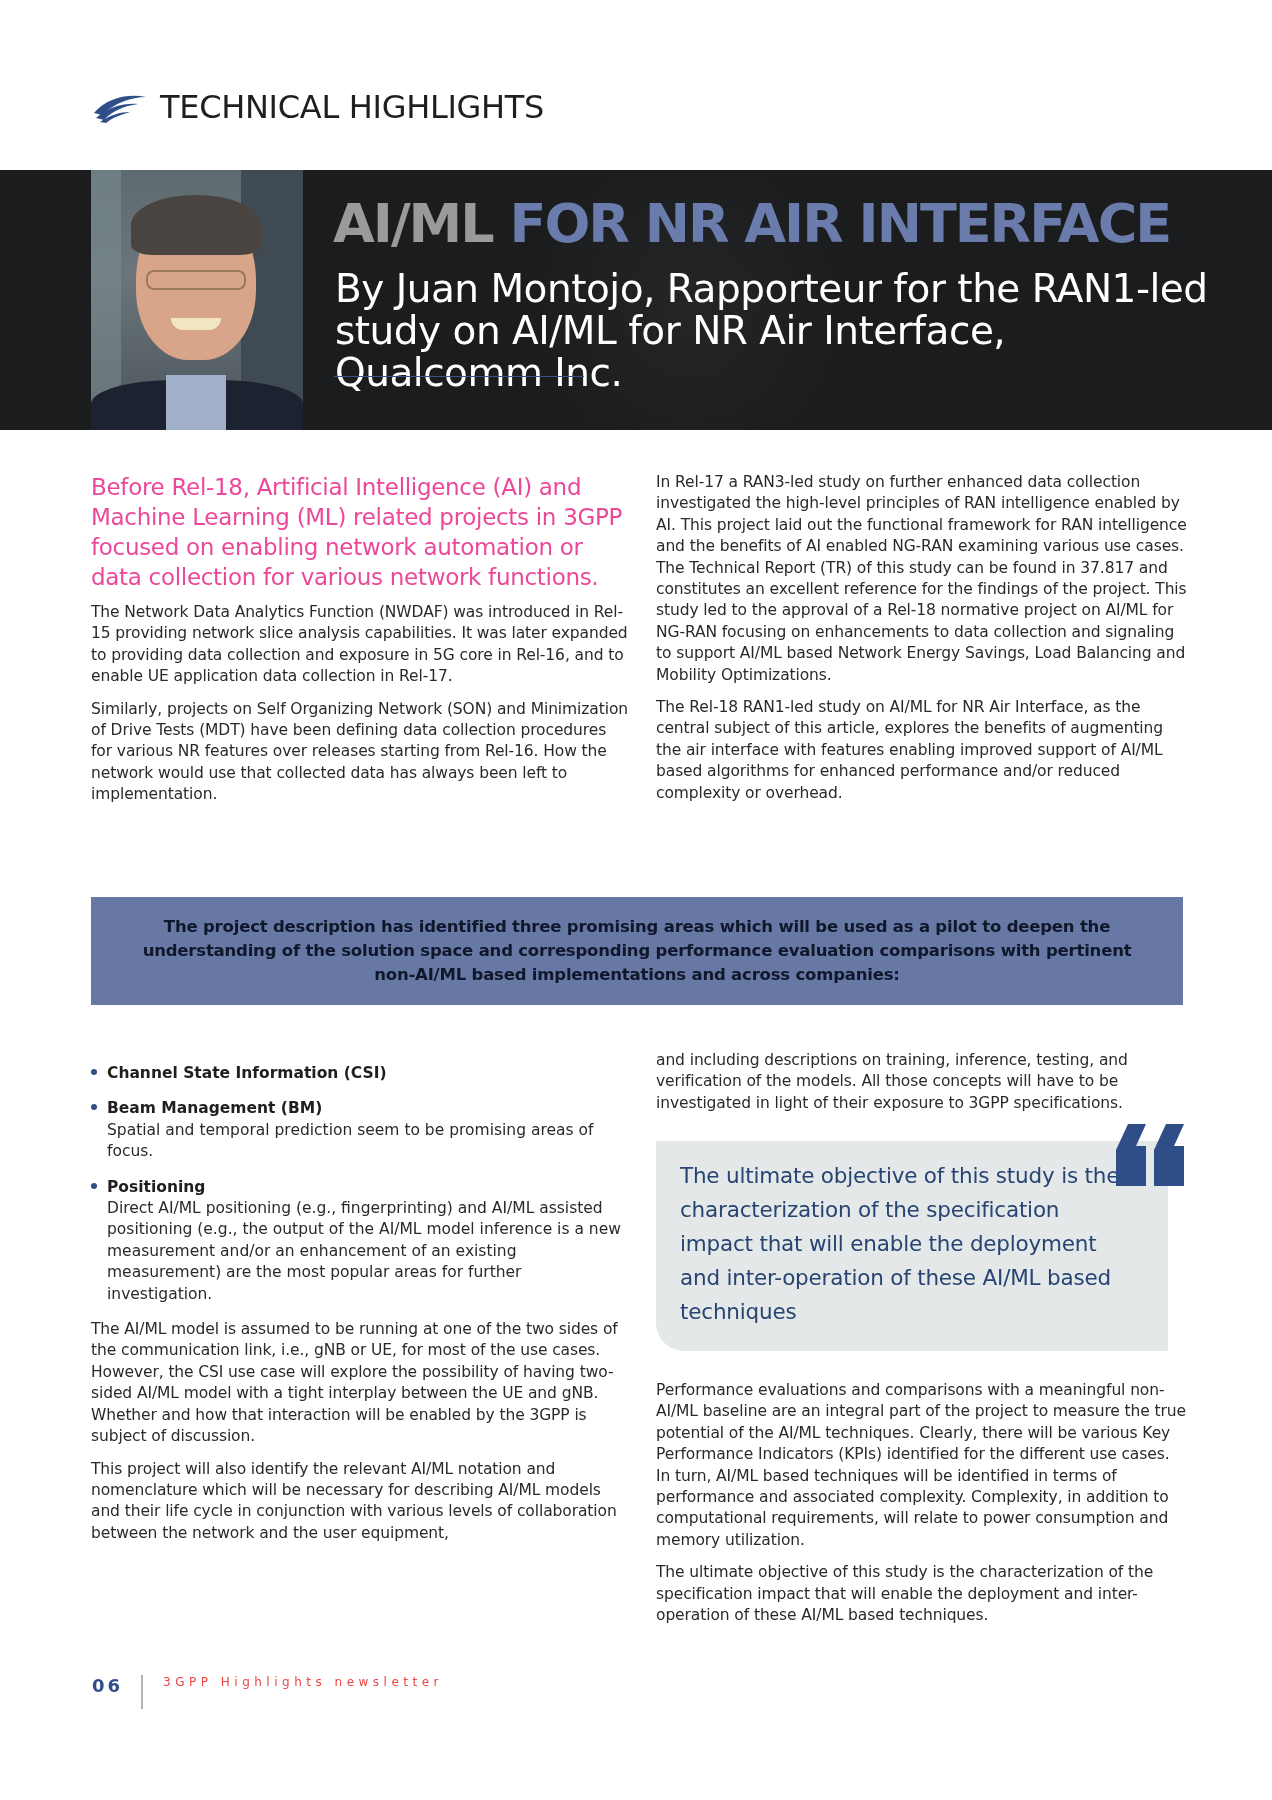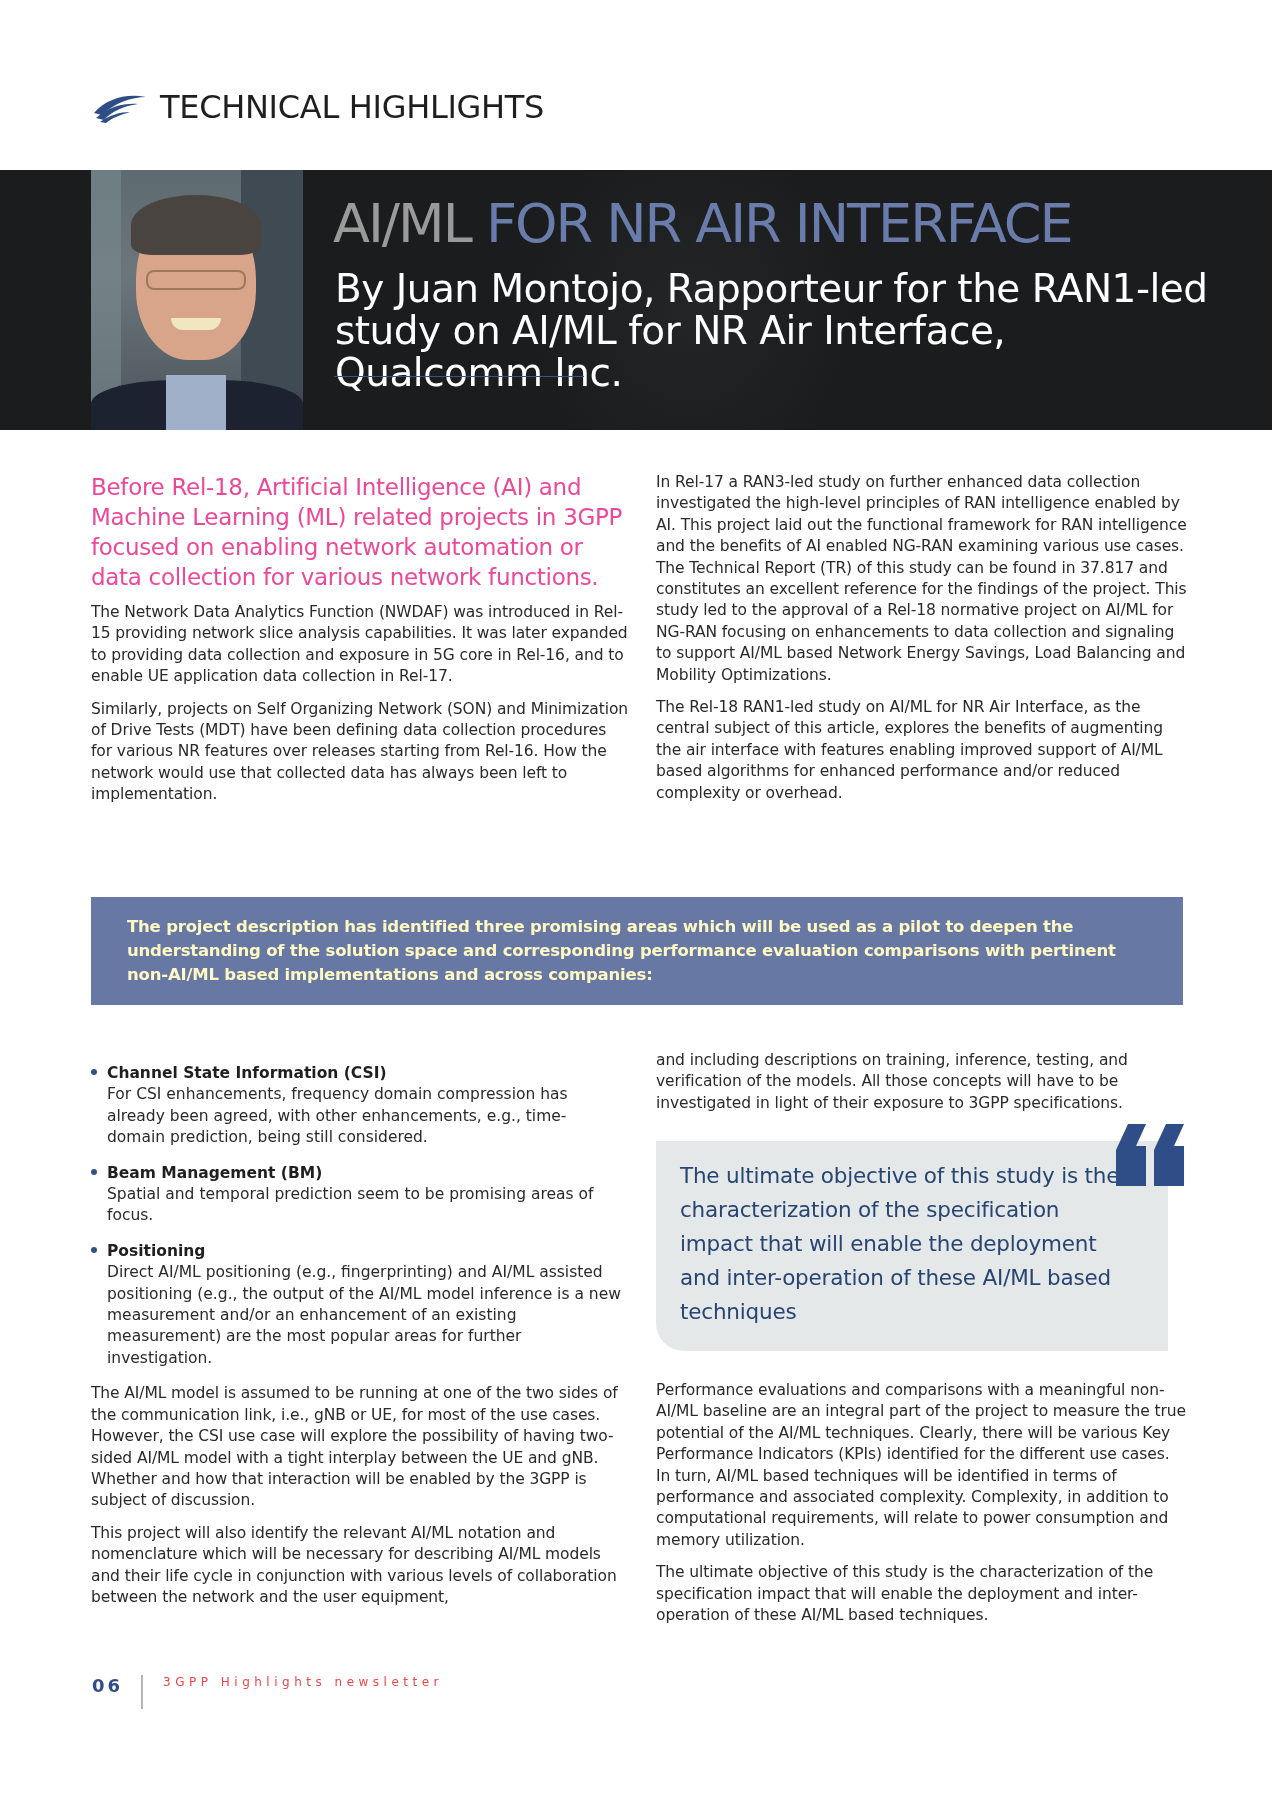--- a/index.html
+++ b/index.html
@@ -21,32 +21,32 @@
     background: linear-gradient(180deg, #5d6a70 0%, #6b767c 40%, #4a545a 100%); }
   .portrait .bg1 { position:absolute; left:0; top:0; width:30px; height:260px; background:#7a8a8e; opacity:.6; }
   .portrait .bg2 { position:absolute; left:150px; top:0; width:62px; height:260px; background:#3f4a52; }
   .portrait .head { position:absolute; left:45px; top:30px; width:120px; height:160px; border-radius: 55% 55% 48% 48%; background:#d9a58a; }
   .portrait .hair { position:absolute; left:40px; top:25px; width:130px; height:60px; border-radius: 60% 60% 20% 20%; background:#4a4440; }
   .portrait .glasses { position:absolute; left:55px; top:100px; width:100px; height:20px; border:2px solid #9a7a5a; border-radius:8px; box-sizing:border-box; }
   .portrait .smile { position:absolute; left:80px; top:148px; width:50px; height:12px; border-radius:0 0 25px 25px; background:#f0e6c0; }
   .portrait .body { position:absolute; left:0; top:210px; width:212px; height:60px; background:#1d2230; border-radius: 40% 40% 0 0; }
   .portrait .shirt { position:absolute; left:75px; top:205px; width:60px; height:60px; background:#9fb0c8; }
 
-  .hero-title { position: absolute; left: 333px; top: 22px; font-family: "DejaVu Sans", sans-serif; font-weight: normal; font-size: 54px; letter-spacing: -2px; white-space: nowrap; }
+  .hero-title { position: absolute; left: 333px; top: 22px; font-family: "DejaVu Sans", sans-serif; font-weight: bold; font-size: 54px; letter-spacing: -2px; white-space: nowrap; }
   .hero-title .t1 { color: #9a9a9a; }
   .hero-title .t2 { color: #6a7cab; }
   .hero-subtitle { position: absolute; left: 335px; top: 98px; width: 880px; font-size: 39px; line-height: 42px; color: #ffffff; font-family: "DejaVu Sans", sans-serif; letter-spacing: -0.5px; }
   .hero-rule { position: absolute; left: 334px; top: 206px; width: 250px; height: 1px; background: #3b5488; }
 
   .col { position: absolute; width: 540px; }
   .lede { font-size: 23px; line-height: 30px; color: #ec4899; letter-spacing: -0.3px; margin: 0 0 10px 0; }
   p.body { font-size: 15.5px; line-height: 21.4px; margin: 0 0 11px 0; color: #2a2a2a; letter-spacing: -0.1px; }
 
   .banner { position: absolute; left: 91px; top: 897px; width: 1092px; height: 108px; background: #6778a4; display:flex; align-items:center; justify-content:center; }
-  .banner-text { width: 1020px; text-align: left; color: #fef9c3; font-weight: bold; font-size: 16.5px; line-height: 24px; letter-spacing: -0.2px; }
+  .banner-text { width: 1020px; text-align: center; color: #0f172a; font-weight: bold; font-size: 16.5px; line-height: 24px; letter-spacing: -0.2px; }
 
   ul.areas { list-style: none; margin: 0; padding: 0; }
   ul.areas li { position: relative; padding-left: 16px; margin-bottom: 14px; margin-top: 8px; }
   ul.areas li .bullet { position: absolute; left: 0; top: 6px; width: 6px; height: 6px; border-radius: 50%; background: #324f86; }
   ul.areas li .head { font-weight: bold; font-size: 15.5px; line-height: 21.4px; color: #1f1f1f; }
   ul.areas li .desc { font-size: 15.5px; line-height: 21.4px; color: #2a2a2a; }
 
   .quote-box { position: absolute; left: 656px; top: 1141px; width: 512px; height: 210px; background: #e4e8e8; border-radius: 0 0 0 28px; }
   .quote-text { position: absolute; left: 24px; top: 18px; width: 450px; font-size: 21.5px; line-height: 34px; color: #274472; letter-spacing: -0.2px; }
   .quote-mark { position: absolute; left: 1116px; top: 1124px; width: 68px; height: 68px; }
@@ -101,21 +101,20 @@
 
 <div class="banner">
   <div class="banner-text">The project description has identified three promising areas which will be used as a pilot to deepen the understanding of the solution space and corresponding performance evaluation comparisons with pertinent non-AI/ML based implementations and across companies:</div>
 </div>
 
 <div class="col" style="left:91px; top:1055px; width:530px;">
   <ul class="areas">
     <li>
       <span class="bullet"></span>
       <div class="head">Channel State Information (CSI)</div>
-      <div class="desc">For CSI enhancements, frequency domain compression has already been agreed, with other enhancements, e.g., time-domain prediction, being still considered.</div>
     </li>
     <li>
       <span class="bullet"></span>
       <div class="head">Beam Management (BM)</div>
       <div class="desc">Spatial and temporal prediction seem to be promising areas of focus.</div>
     </li>
     <li>
       <span class="bullet"></span>
       <div class="head">Positioning</div>
       <div class="desc">Direct AI/ML positioning (e.g., fingerprinting) and AI/ML assisted positioning (e.g., the output of the AI/ML model inference is a new measurement and/or an enhancement of an existing measurement) are the most popular areas for further investigation.</div>

